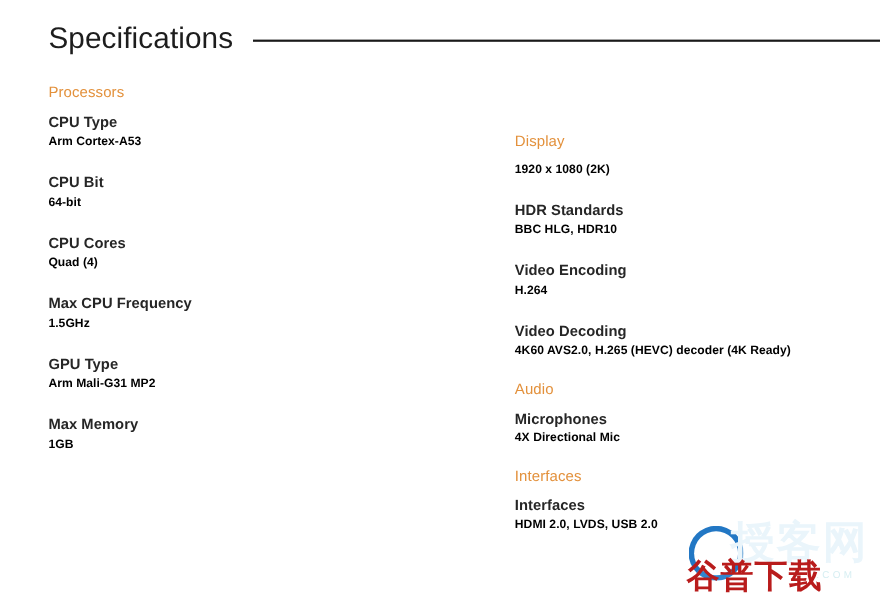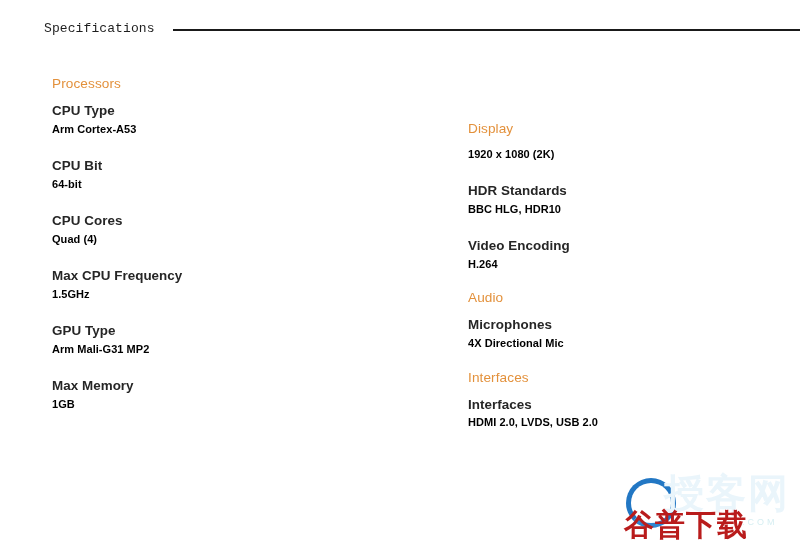--- a/index.html
+++ b/index.html
@@ -26,27 +26,26 @@
   
   .section-header {
     position: absolute;
     left: 44px;
     top: 22px;
     right: 0;
     display: flex;
     align-items: center;
   }
   .section-title {
-    font-size: 13px;
+    font-size: 27px;
     font-weight: 400;
     color: #1d1d1d;
     letter-spacing: 0.1px;
     white-space: nowrap;
     line-height: 1;
-    font-family: Liberation Mono, monospace;
   }
   .title-rule {
     flex: 1 1 auto;
     height: 2px;
     background: #1a1a1a;
     margin-left: 18px;
     margin-top: 2px;
   }
 
   
@@ -54,21 +53,21 @@
     position: absolute;
     top: 76px;
     left: 0;
     right: 0;
     bottom: 0;
   }
   .col {
     position: absolute;
     top: 0;
   }
-  .col-left  { left: 52px;  width: 400px; }
+  .col-left  { left: 44px;  width: 400px; }
   .col-right { left: 468px; width: 330px; margin-top: 45px; }
 
   .group-title {
     color: #e3913c;
     font-size: 13.6px;
     font-weight: 400;
     line-height: 1.25;
     margin: 0 0 8px 0;
     letter-spacing: 0.1px;
   }
@@ -201,20 +200,24 @@
             <div class="spec-value">1920 x 1080 (2K)</div>
           </div>
           <div class="spec">
             <div class="spec-label">HDR Standards</div>
             <div class="spec-value">BBC HLG, HDR10</div>
           </div>
           <div class="spec">
             <div class="spec-label">Video Encoding</div>
             <div class="spec-value">H.264</div>
           </div>
+          <div class="spec">
+            <div class="spec-label">Video Decoding</div>
+            <div class="spec-value">4K60 AVS2.0, H.265 (HEVC) decoder (4K Ready)</div>
+          </div>
         </div>
         <div class="group">
           <div class="group-title">Audio</div>
           <div class="spec">
             <div class="spec-label">Microphones</div>
             <div class="spec-value">4X Directional Mic</div>
           </div>
         </div>
         <div class="group">
           <div class="group-title">Interfaces</div>

